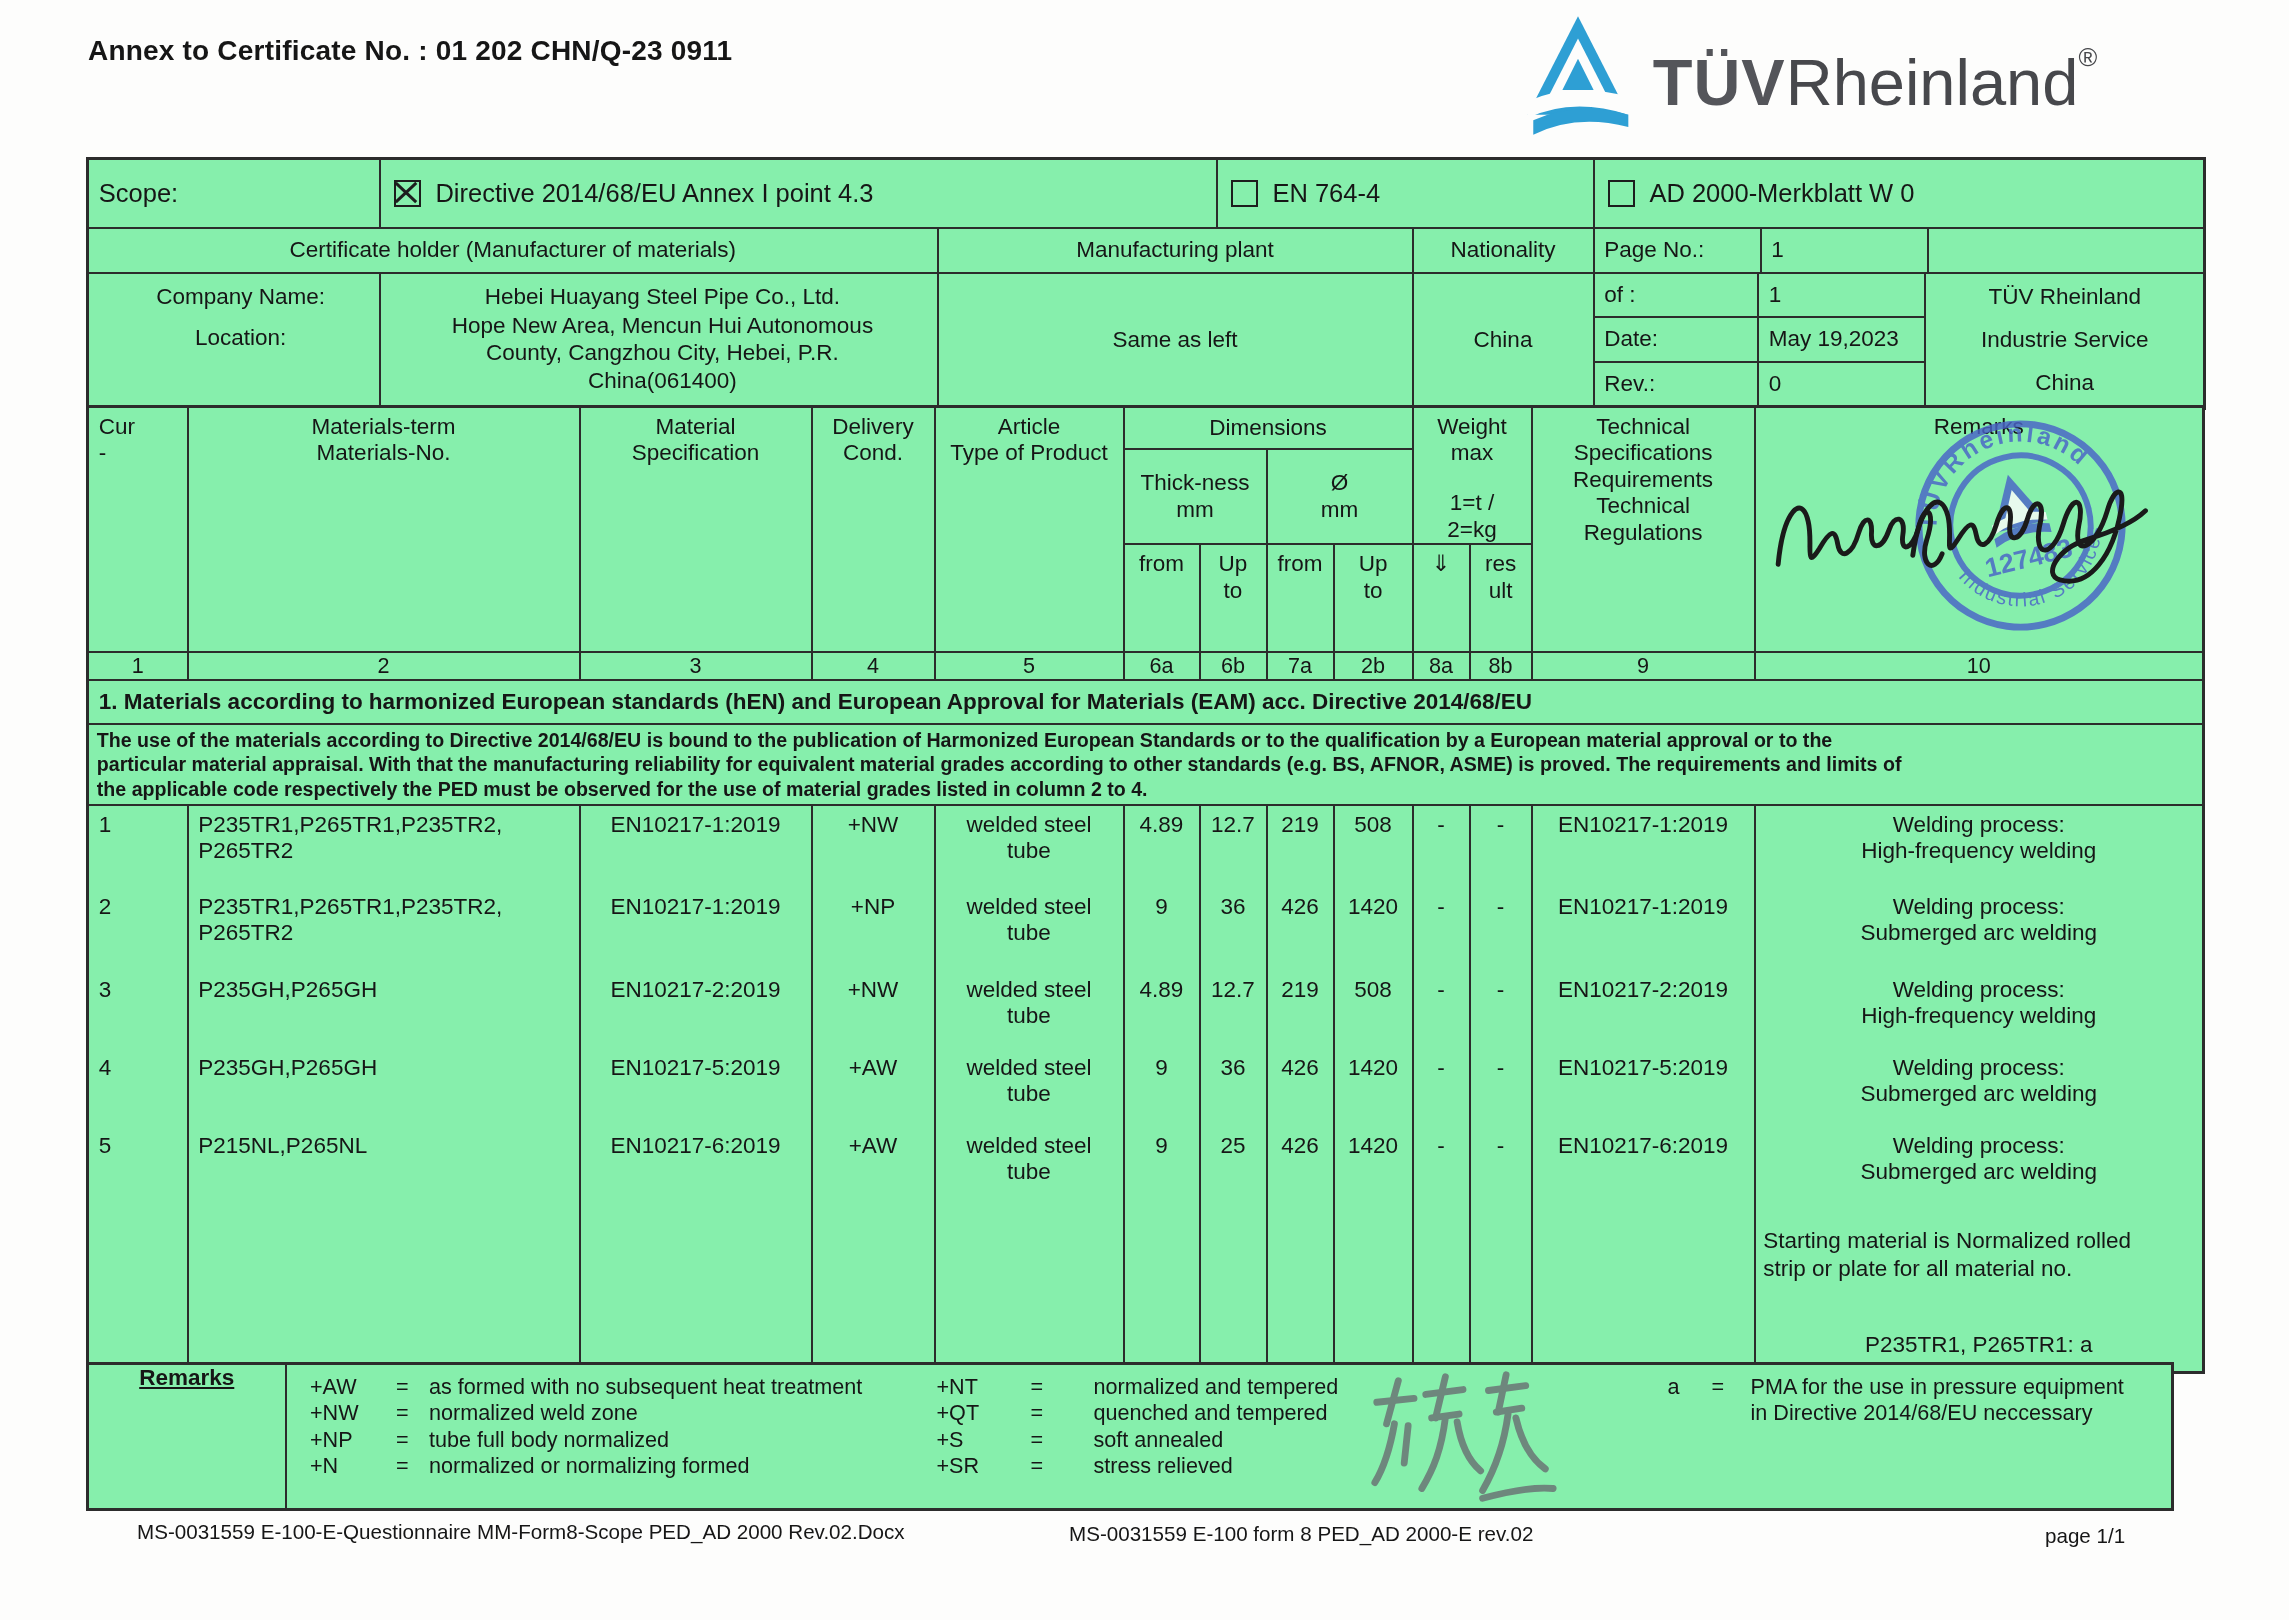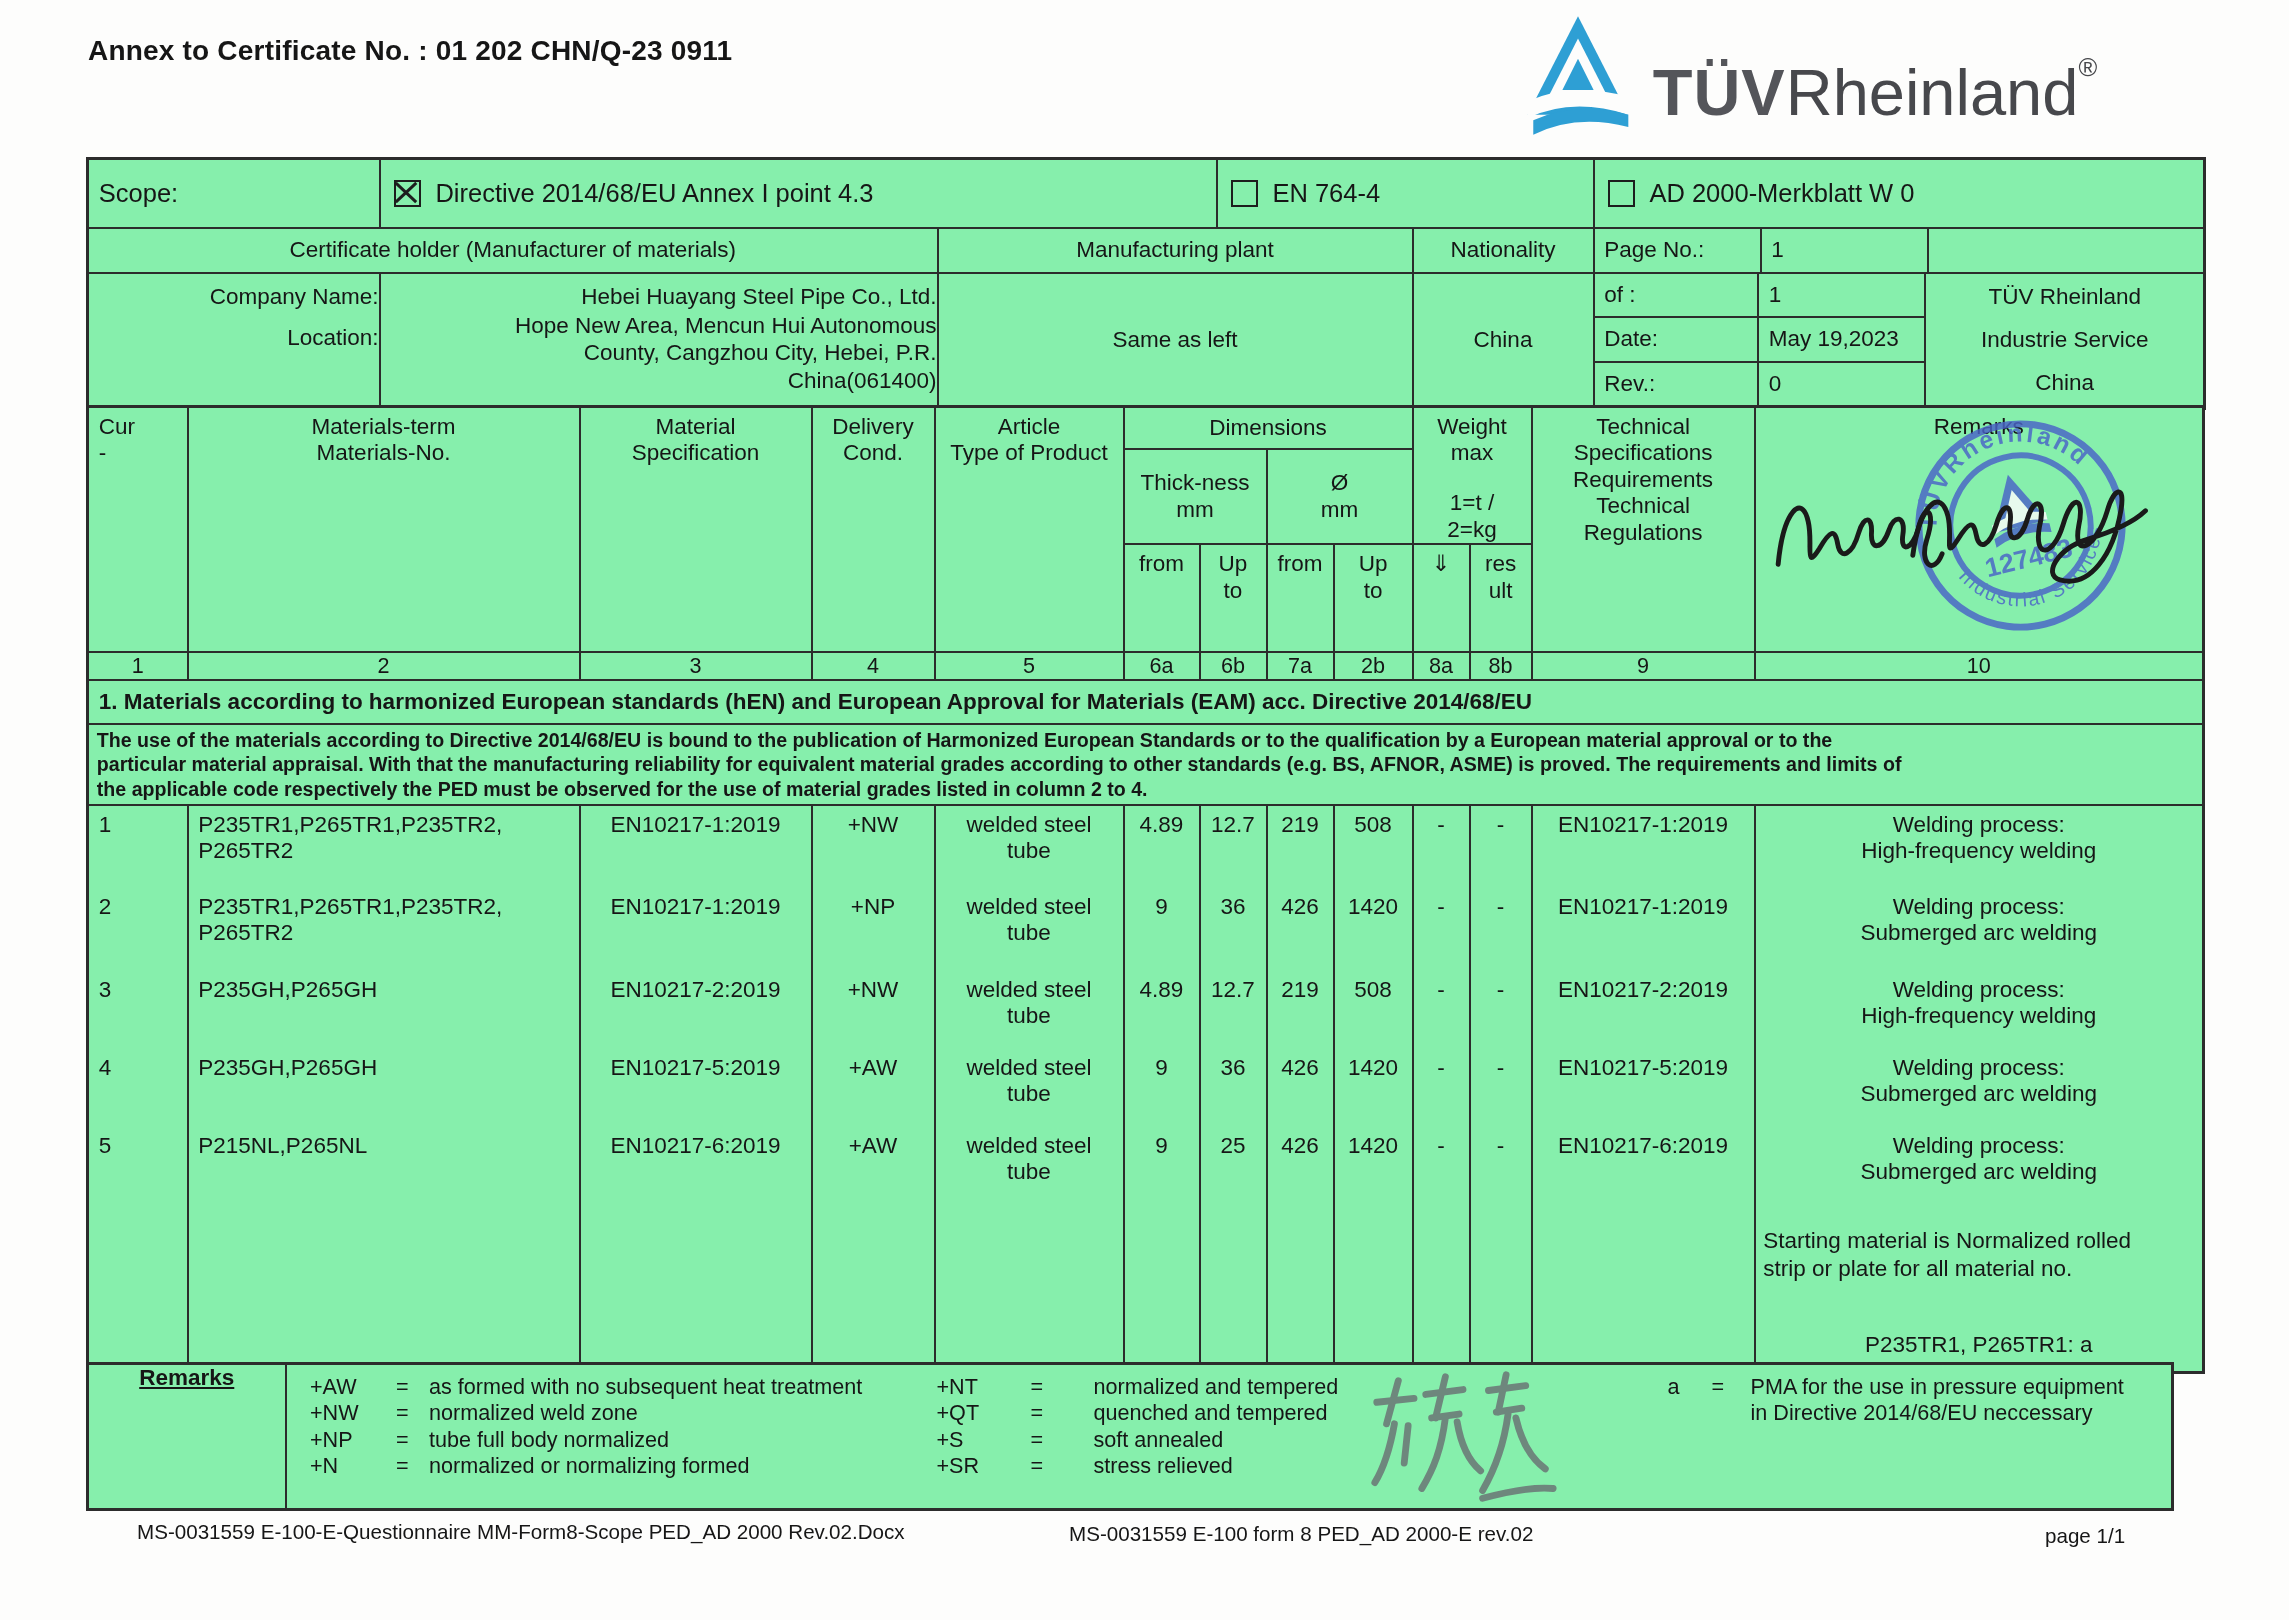--- a/index.html
+++ b/index.html
@@ -1,39 +1,39 @@
 <!DOCTYPE html>
 <html><head>
 <meta charset="utf-8">
 <style>
 *{margin:0;padding:0;box-sizing:border-box}
 html,body{background:#d9d9d9}
 body{font-family:"Liberation Sans","DejaVu Sans",sans-serif;color:#161616}
 .page{position:relative;width:2290px;height:1620px;background:#fdfdfc;overflow:hidden}
 .doc-title{position:absolute;left:88px;top:35px;font-size:28px;font-weight:bold;letter-spacing:0.2px}
 .logo{position:absolute;left:1519px;top:13.7px;display:flex}
-.logo-text{font-size:65px;color:#54555a;line-height:1;margin-left:15.7px;margin-top:41px;white-space:nowrap}
+.logo-text{font-size:65px;color:#54555a;line-height:1;margin-left:15.7px;margin-top:31px;white-space:nowrap}
 .logo-tuv{font-weight:bold;letter-spacing:1px}
 .logo-rh{font-weight:400;color:#47484c}
 .logo-reg{font-size:25.5px;vertical-align:39px;color:#47484c}
 table.t{position:absolute;border-collapse:collapse;table-layout:fixed;border:3.9px solid #2c2c2c;background:#86efac}
 .t td{border:2px solid #2c2c2c;font-size:22.5px;line-height:26.5px;text-align:center;vertical-align:middle;padding:0;overflow:hidden}
 .l{text-align:left!important;padding-left:9.8px!important}
 .ml{white-space:pre-line}
 .vm{vertical-align:middle!important}
 
 .r-scope td{font-size:25.5px;height:69px}
 .opt{display:flex;align-items:center;padding-left:13.7px;gap:14.7px;text-align:left}
 .cb{width:26.5px;height:26.5px;border:2.9px solid #1d1d1d;position:relative;flex:0 0 auto}
 .cb.checked::before,.cb.checked::after{content:"";position:absolute;left:-3.9px;top:8.8px;width:28px;height:2.9px;background:#1d1d1d}
 .cb.checked::before{transform:rotate(43deg)}
 .cb.checked::after{transform:rotate(-43deg)}
 .r-ch td{height:45px}
 .r-co>td{height:136px;vertical-align:top}
-.lblcol div,.valcol div{text-align:right;line-height:27.4px}
+.lblcol div,.valcol div{text-align:center;line-height:27.4px}
 .lblcol div{margin:9.8px 0 0 13.7px}
 .lblcol div+div{margin-top:13.7px}
 .valcol div{margin:9.8px 0 0 7.8px}
 .valcol div+div{margin-top:1px}
 .nest{padding:0}
 table.tn{position:static;width:100%;height:100%;border:0;border-collapse:collapse;table-layout:fixed}
 .tn td{border:2px solid #2c2c2c}
 .tn tr:first-child>td{border-top:0}
 .tn tr:last-child>td{border-bottom:0}
 .tn td:first-child{border-left:0}

